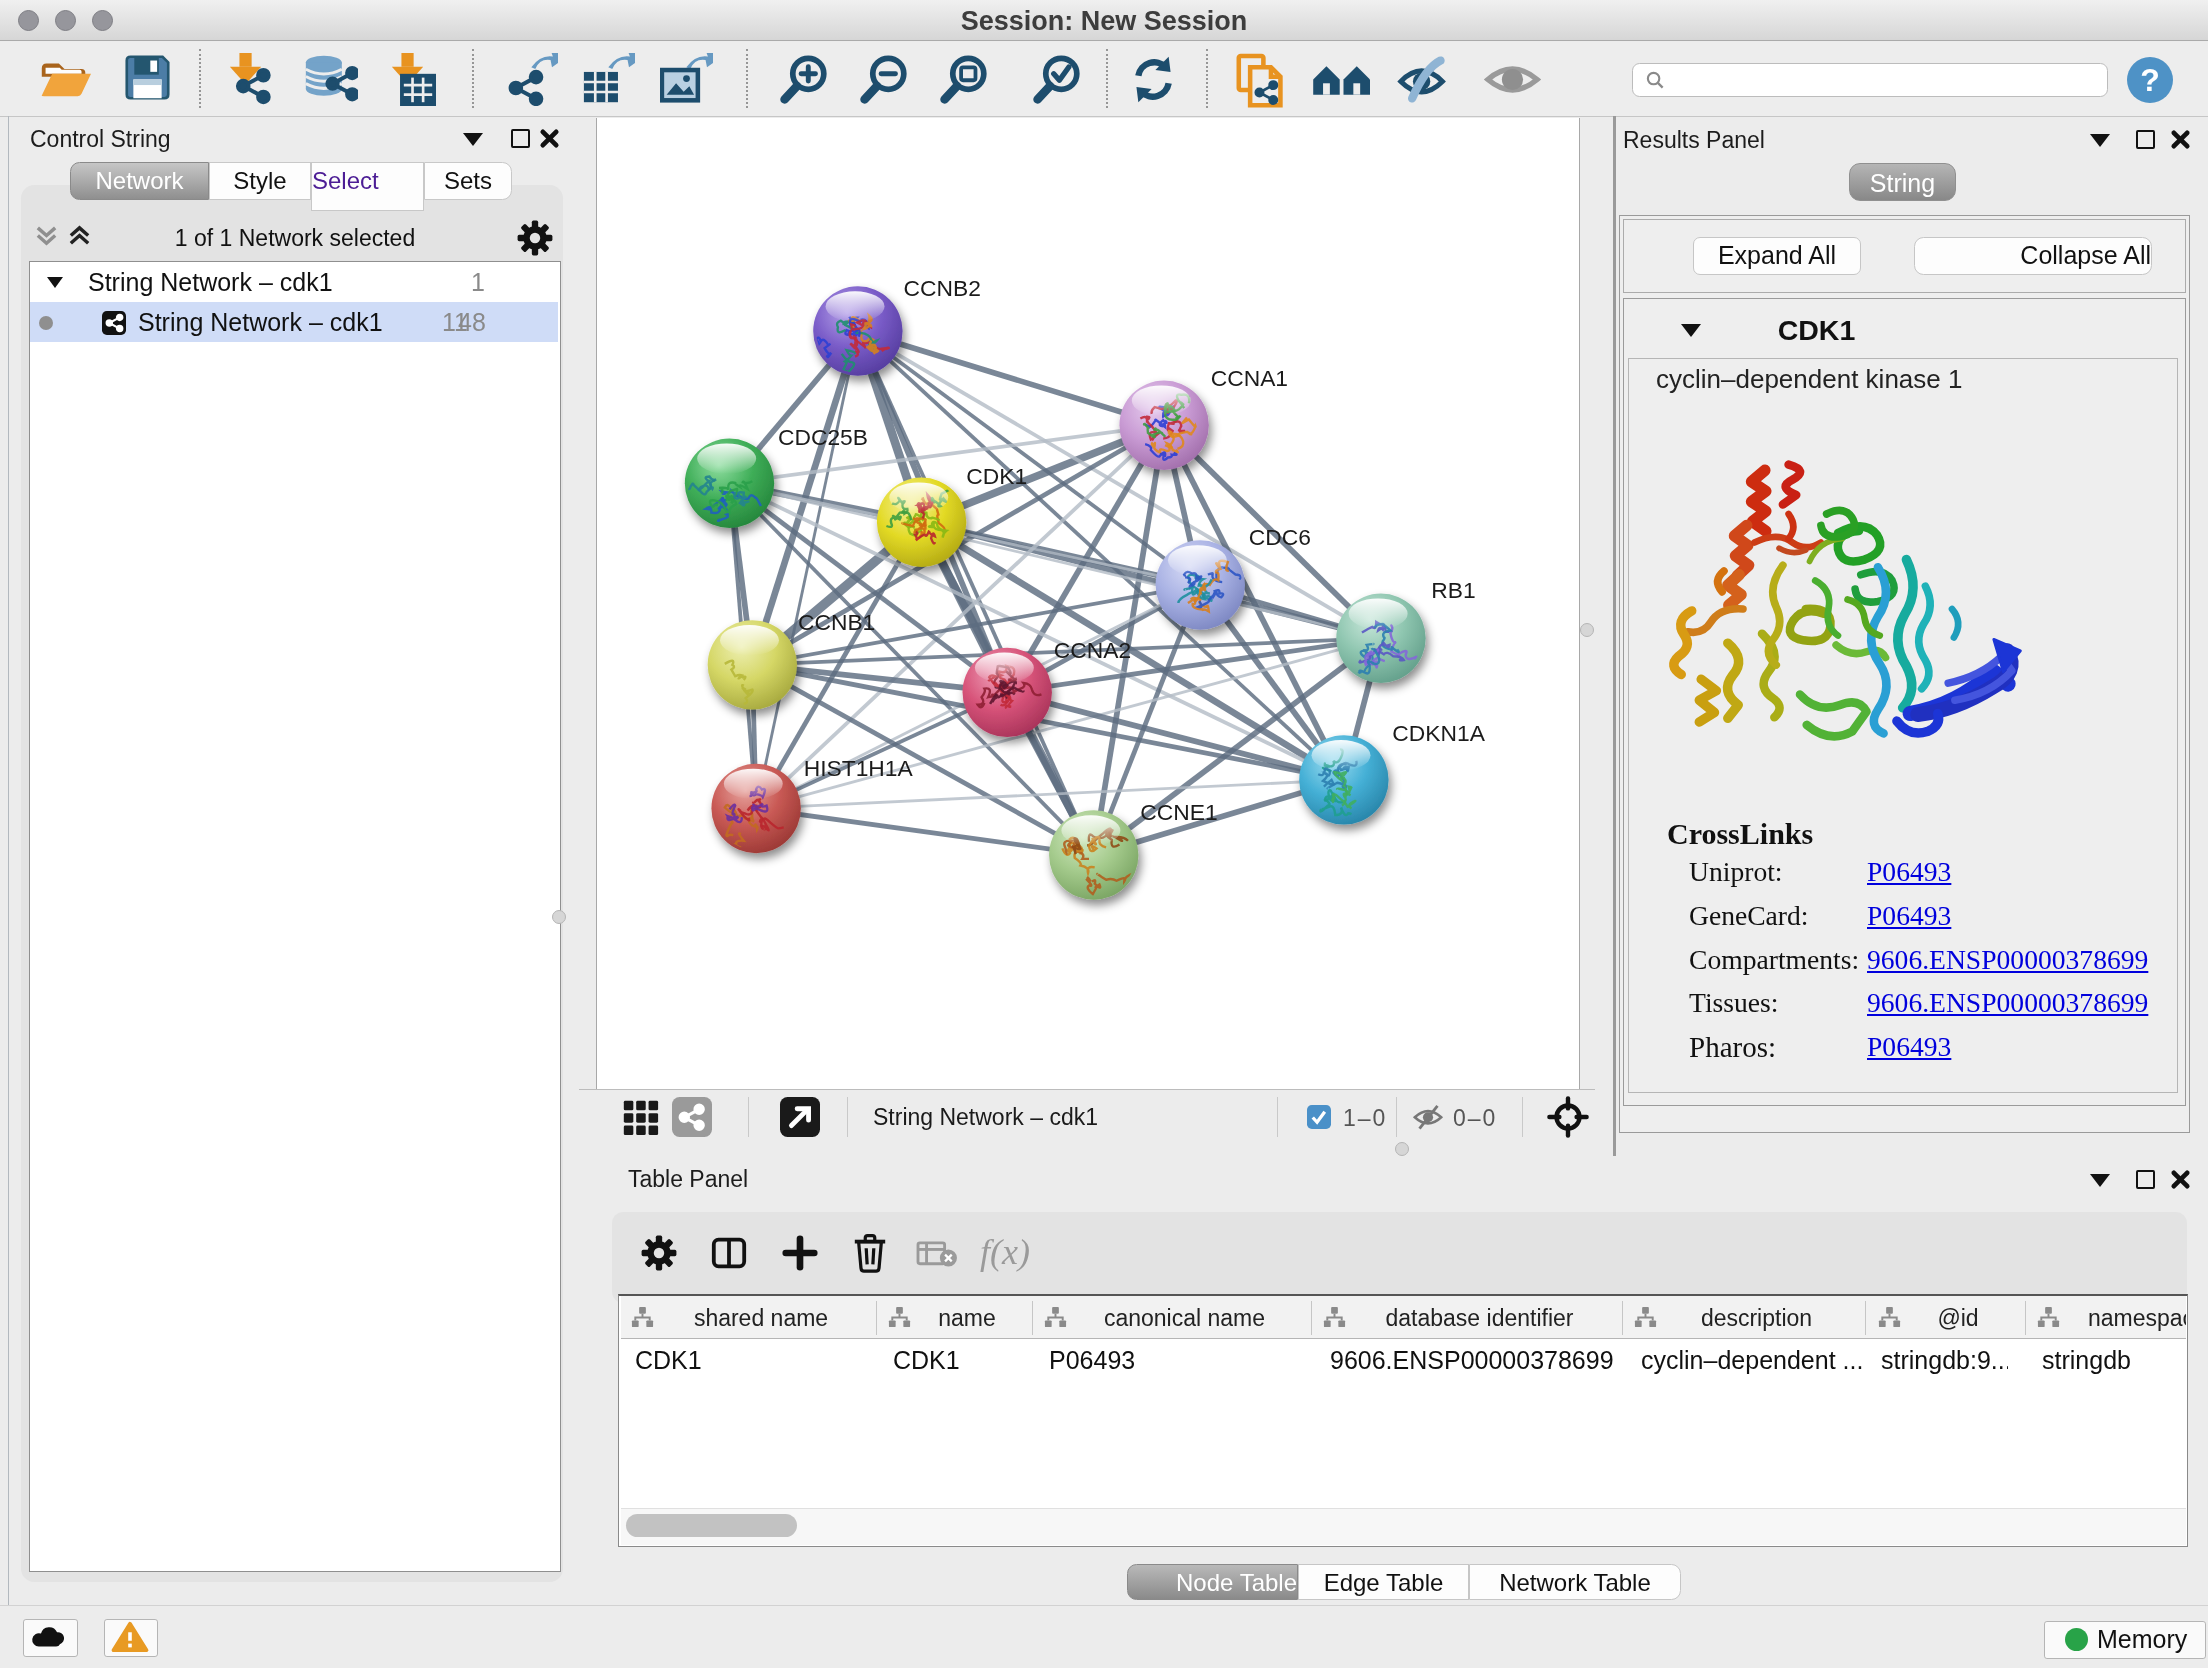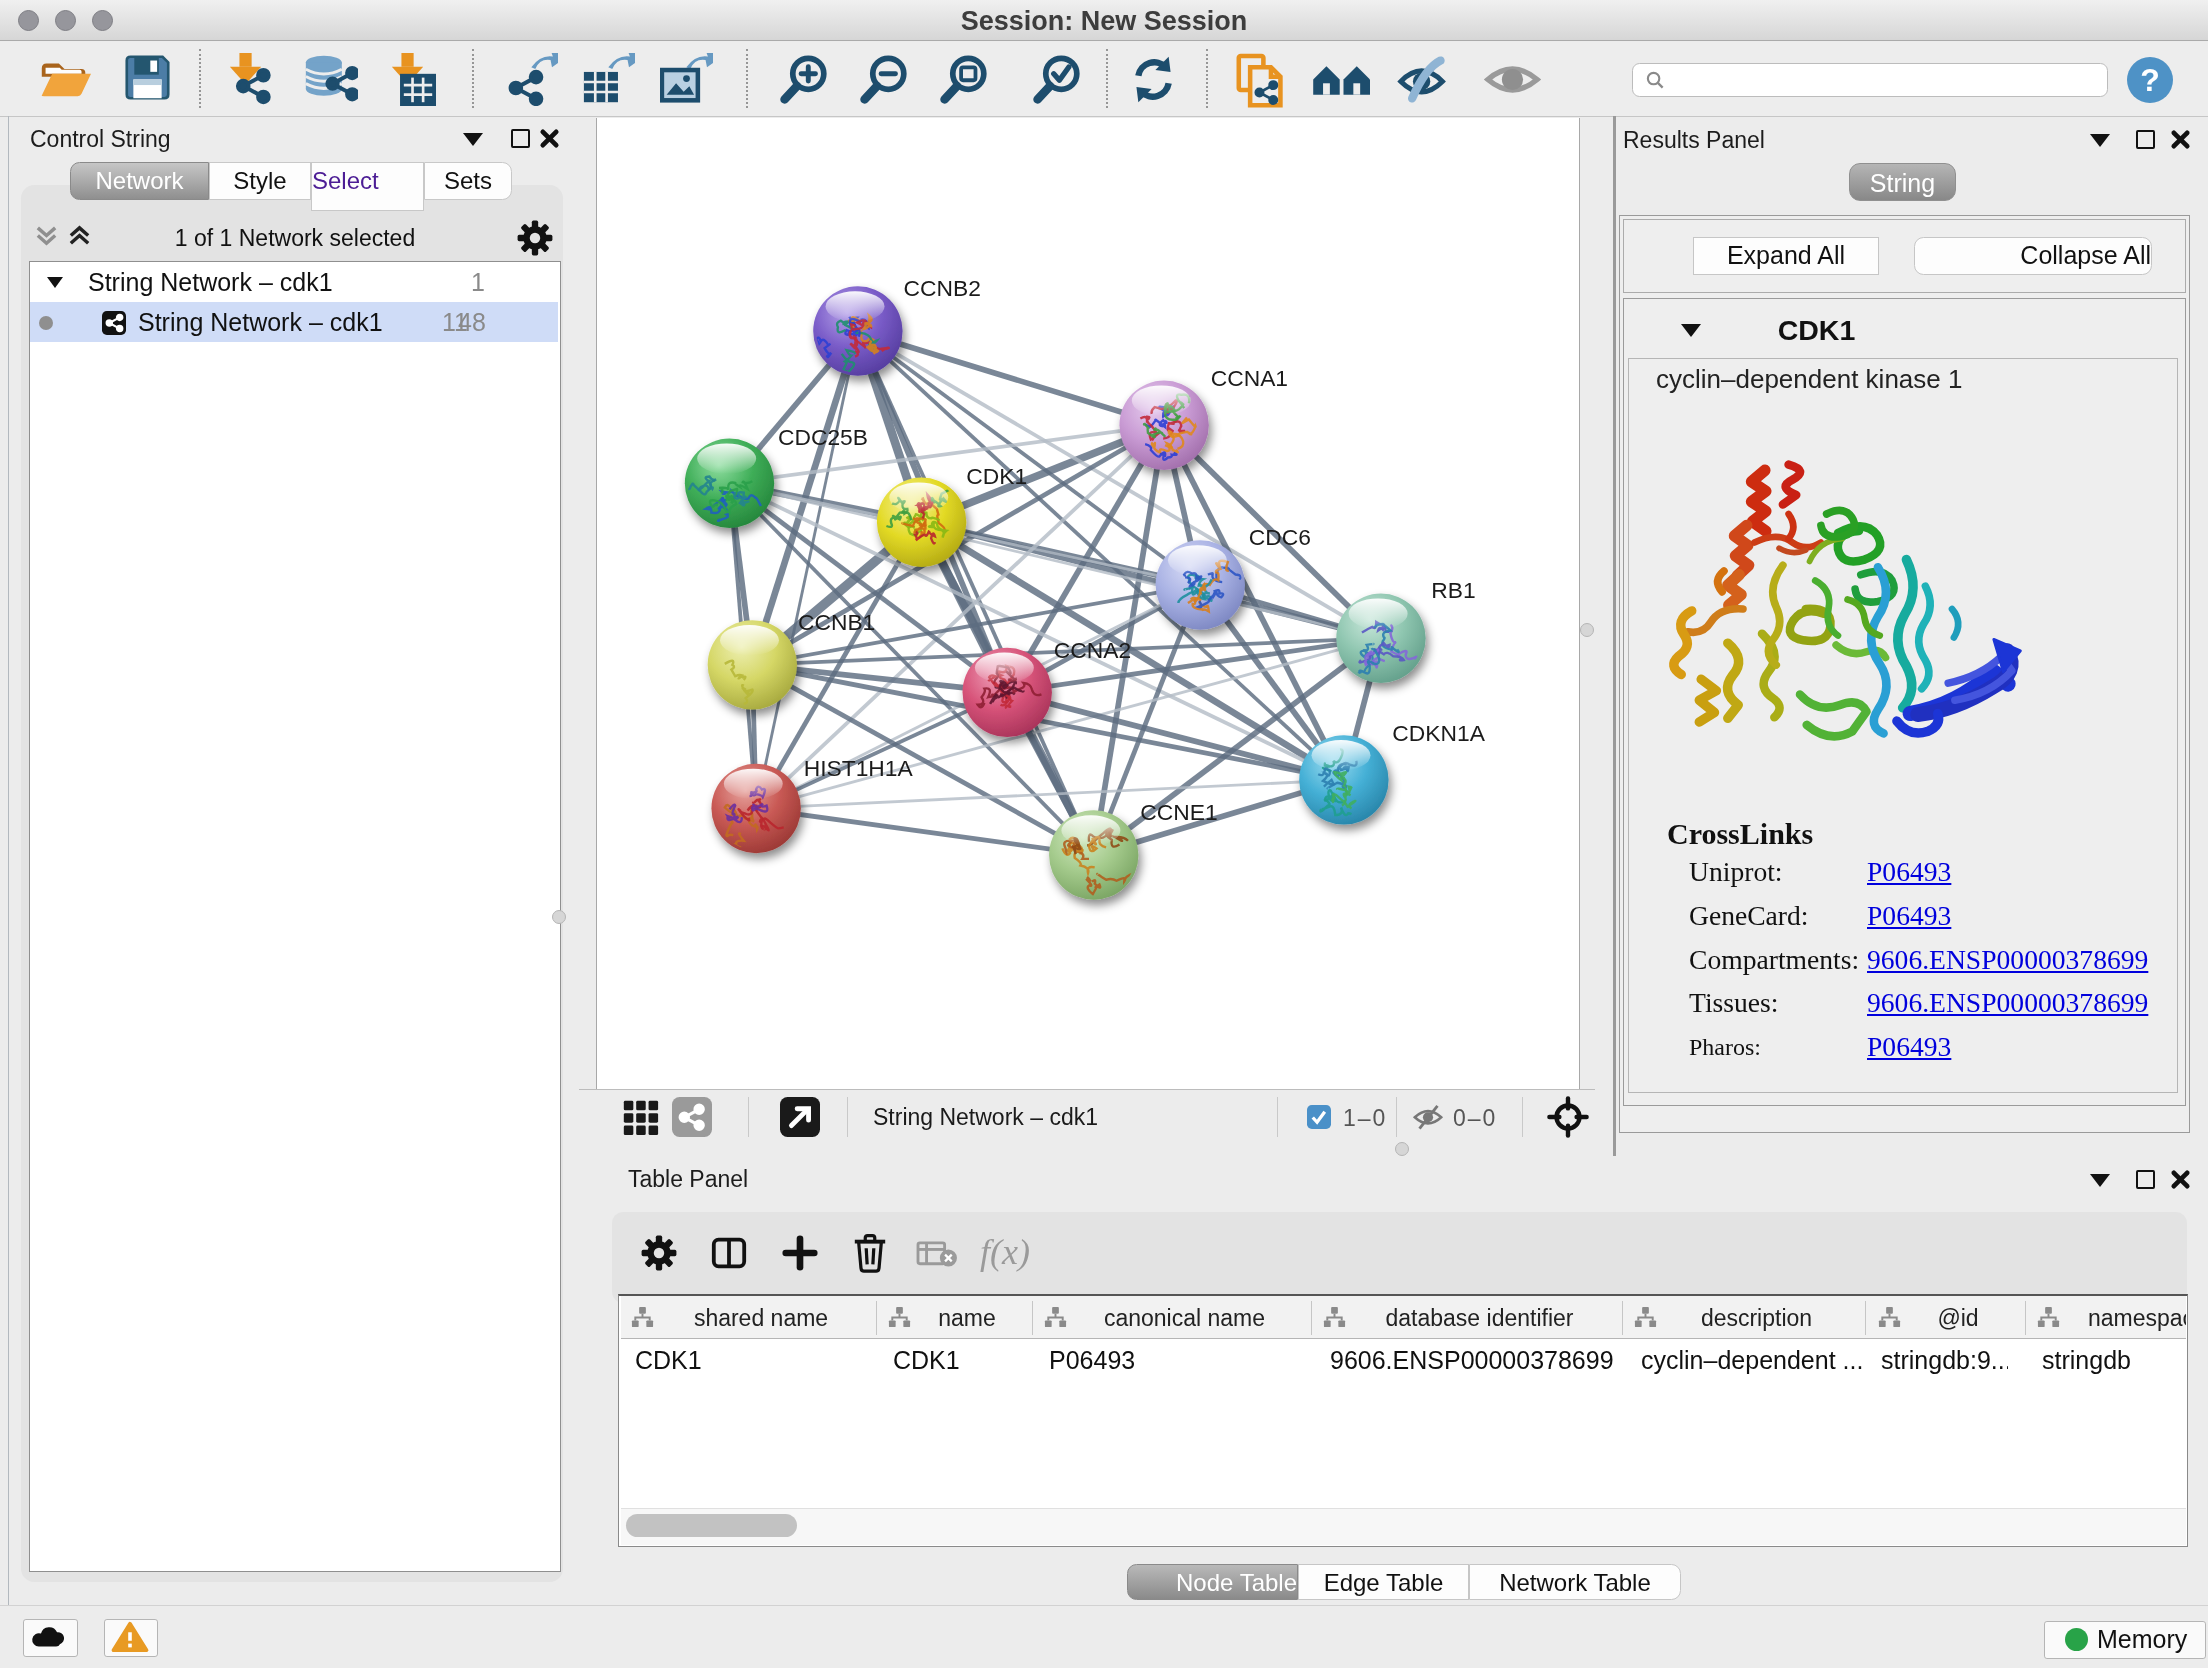--- a/index.html
+++ b/index.html
@@ -711,21 +711,21 @@
     <svg width="21" height="21" viewBox="0 0 22 22">
       <g stroke="#111" stroke-width="5" stroke-linecap="round">
         <line x1="4" y1="4" x2="18" y2="18"></line>
         <line x1="18" y1="4" x2="4" y2="18"></line>
       </g>
     </svg>
   </div>
 <div class="a" style="left:1849px;top:163px;width:107px;height:38px;background:linear-gradient(#b5b5b5,#888);border-radius:11px;color:#fff;font-size:25px;text-align:center;line-height:38px;border:1px solid #909090;box-sizing:border-box">String</div>
 <div class="a" style="left:1619px;top:215px;width:571px;height:918px;border:1.9px solid #9a9a9a;background:#eeeeee;box-sizing:border-box"></div>
 <div class="a" style="left:1623px;top:219px;width:563px;height:74px;border:1.9px solid #ababab;box-sizing:border-box"></div>
-<div class="a" style="left:1693px;top:237px;width:186px;height:38px;background:#fdfdfd;border:1.9px solid #c6c6c6;border-radius:0;box-sizing:border-box;font-size:25px;text-align:center;line-height:34px;color:#111">Expand All</div>
+<div class="a" style="left:1693px;top:237px;width:168px;height:38px;background:#fdfdfd;border:1.9px solid #c6c6c6;border-radius:7px;box-sizing:border-box;font-size:25px;text-align:center;line-height:34px;color:#111">Expand All</div>
 <div class="a" style="left:1914px;top:237px;width:238px;height:38px;background:#fdfdfd;border:1.9px solid #c6c6c6;border-radius:9.5px;box-sizing:border-box;font-size:25px;text-align:right;line-height:34px;color:#111">Collapse All</div>
 <div class="a" style="left:1623px;top:298px;width:563px;height:808px;border:1.9px solid #9a9a9a;box-sizing:border-box"></div>
 <div class="a" style="left:1681px;top:324px;width:0;height:0;border-left:10.5px solid transparent;border-right:10.5px solid transparent;border-top:13.3px solid #111"></div>
 <div class="a" style="left:1750px;top:314px;width:133px;height:32px;font-size:28.5px;font-weight:bold;color:#111;line-height:32px;text-align:center">CDK1</div>
 <div class="a" style="left:1628px;top:358px;width:550px;height:735px;background:#eeeeee;border:1.9px solid #b5b5b5;box-sizing:border-box"></div>
 <div class="a" style="left:1656px;top:363px;width:495px;height:32px;font-size:26px;color:#222;line-height:32px">cyclin–dependent kinase 1</div>
 <div class="a" style="left:1667px;top:457px;width:361px;height:304px">
     <svg width="361" height="304" viewBox="0 0 380 320">
 <g fill="none" stroke-linecap="round" stroke-linejoin="round">
 <path d="M128 8 q22 6 4 16 q-16 8 4 16 l-14 10" stroke="#c92014" stroke-width="9"></path>
@@ -765,21 +765,21 @@
   </div>
 <div class="a" style="left:1667px;top:816px;width:285px;height:36px;font-family:'Liberation Serif',serif;font-weight:bold;font-size:30px;color:#111;line-height:36px">CrossLinks</div>
 <div class="a" style="left:1689px;top:855px;width:181px;height:34px;font-family:'Liberation Serif',serif;font-size:27.6px;color:#111;line-height:34px">Uniprot:</div>
 <div class="a" style="left:1867px;top:855px;width:314px;height:34px;font-family:'Liberation Serif',serif;font-size:27.6px;color:#0000dd;line-height:34px;text-decoration:underline">P06493</div>
 <div class="a" style="left:1689px;top:899px;width:181px;height:34px;font-family:'Liberation Serif',serif;font-size:27.6px;color:#111;line-height:34px">GeneCard:</div>
 <div class="a" style="left:1867px;top:899px;width:314px;height:34px;font-family:'Liberation Serif',serif;font-size:27.6px;color:#0000dd;line-height:34px;text-decoration:underline">P06493</div>
 <div class="a" style="left:1689px;top:943px;width:181px;height:34px;font-family:'Liberation Serif',serif;font-size:27.6px;color:#111;line-height:34px">Compartments:</div>
 <div class="a" style="left:1867px;top:943px;width:314px;height:34px;font-family:'Liberation Serif',serif;font-size:27.6px;color:#0000dd;line-height:34px;text-decoration:underline">9606.ENSP00000378699</div>
 <div class="a" style="left:1689px;top:986px;width:181px;height:34px;font-family:'Liberation Serif',serif;font-size:27.6px;color:#111;line-height:34px">Tissues:</div>
 <div class="a" style="left:1867px;top:986px;width:314px;height:34px;font-family:'Liberation Serif',serif;font-size:27.6px;color:#0000dd;line-height:34px;text-decoration:underline">9606.ENSP00000378699</div>
-<div class="a" style="left:1689px;top:1030px;width:181px;height:34px;font-family:'Liberation Serif',serif;font-size:24px;color:#111;line-height:34px">Pharos:</div>
+<div class="a" style="left:1689px;top:1030px;width:181px;height:34px;font-family:'Liberation Serif',serif;font-size:29px;color:#111;line-height:34px">Pharos:</div>
 <div class="a" style="left:1867px;top:1030px;width:314px;height:34px;font-family:'Liberation Serif',serif;font-size:27.6px;color:#0000dd;line-height:34px;text-decoration:underline">P06493</div>
 <div class="a" style="left:578px;top:1156px;width:1630px;height:450px;background:#ececec"></div>
 <div class="a" style="left:628px;top:1163px;width:285px;height:32px;font-size:23px;color:#1c1c1c;line-height:32px">Table Panel</div>
 <div class="a" style="left:2090px;top:1174px;width:0;height:0;border-left:10.5px solid transparent;border-right:10.5px solid transparent;border-top:13.3px solid #111"></div>
 <div class="a" style="left:2136px;top:1170px;width:19px;height:19px;border:2.9px solid #111;border-radius:1.9px;box-sizing:border-box"></div>
 <div class="a" style="left:2170px;top:1169px;width:21px;height:21px">
     <svg width="21" height="21" viewBox="0 0 22 22">
       <g stroke="#111" stroke-width="5" stroke-linecap="round">
         <line x1="4" y1="4" x2="18" y2="18"></line>
         <line x1="18" y1="4" x2="4" y2="18"></line>

